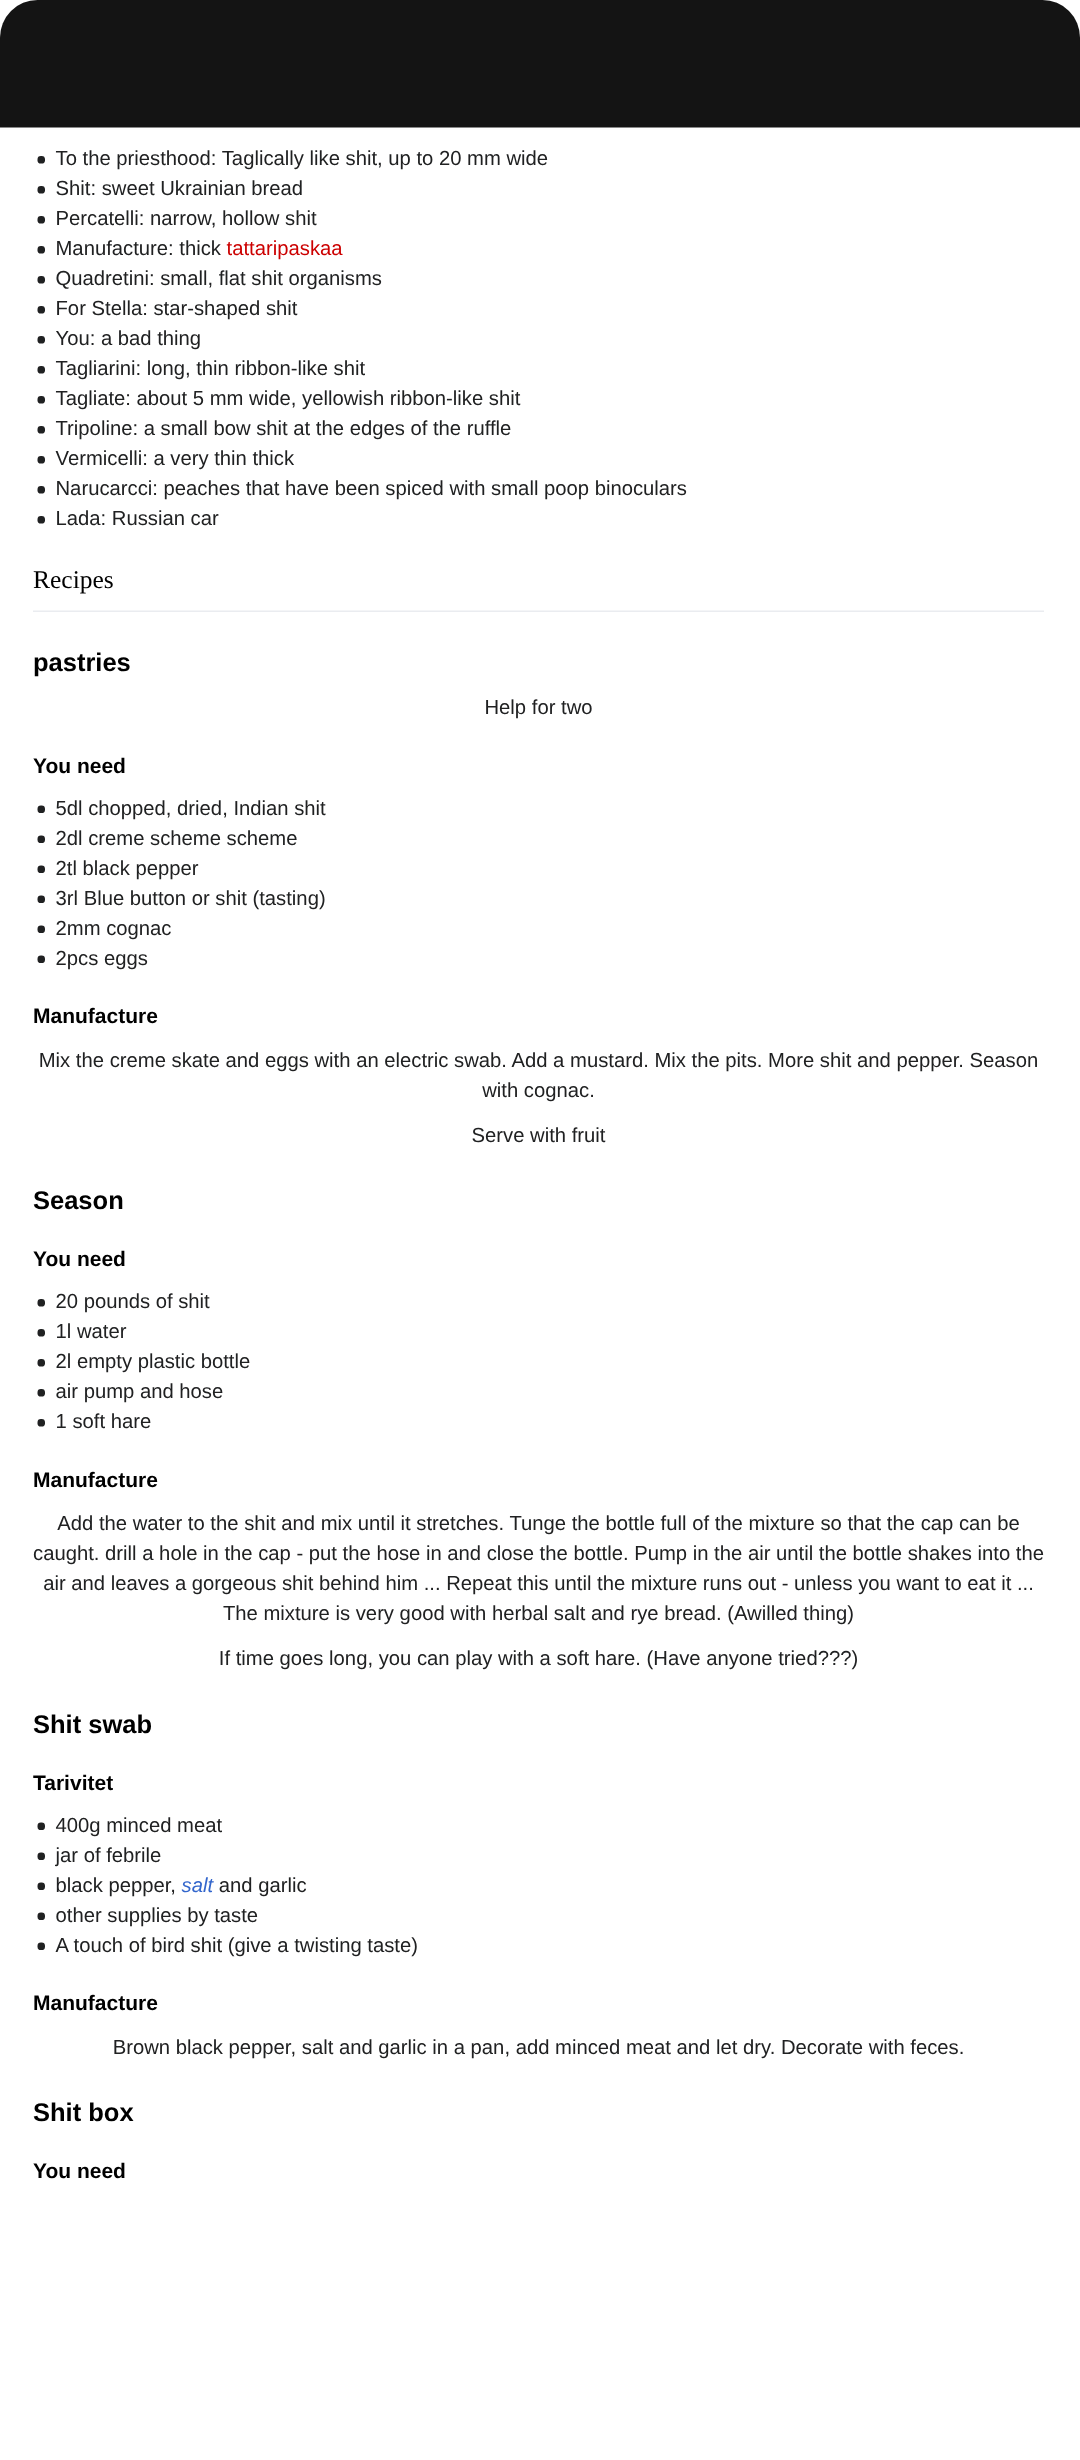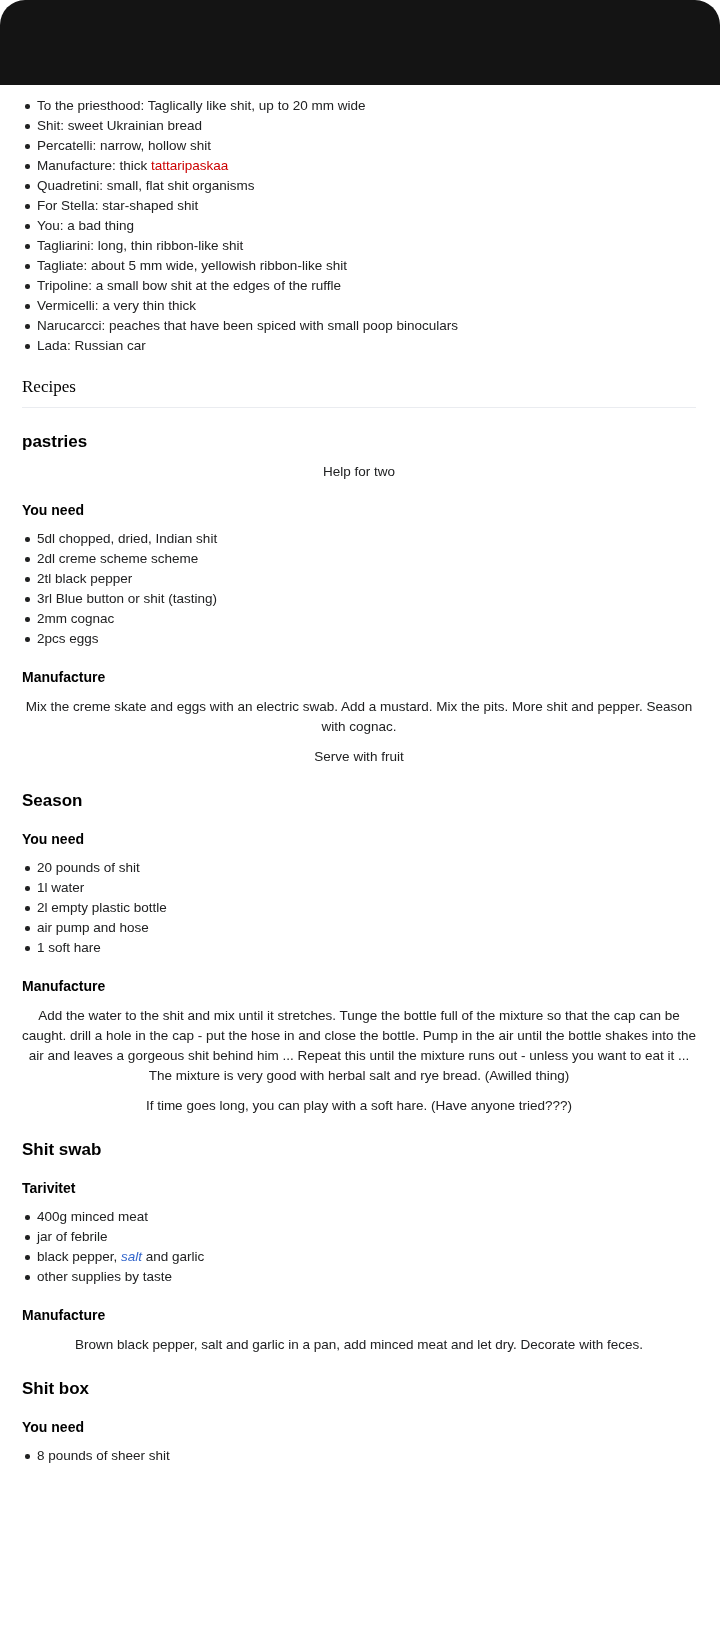--- a/index.html
+++ b/index.html
@@ -153,20 +153,21 @@
       <h4 class="minor">Manufacture</h4>
       <p class="para">Add the water to the shit and mix until it stretches. Tunge the bottle full of the mixture so that the cap can be caught. drill a hole in the cap - put the hose in and close the bottle. Pump in the air until the bottle shakes into the air and leaves a gorgeous shit behind him ... Repeat this until the mixture runs out - unless you want to eat it ... The mixture is very good with herbal salt and rye bread. (Awilled thing)</p>
       <p class="para">If time goes long, you can play with a soft hare. (Have anyone tried???)</p>
       <h3 class="sub">Shit swab</h3>
       <h4 class="minor">Tarivitet</h4>
       <ul class="wiki-list">
         <li><span>400g minced meat</span></li>
         <li><span>jar of febrile</span></li>
         <li><span>black pepper, </span><a class="bluelink" href="#">salt</a><span> and garlic</span></li>
         <li><span>other supplies by taste</span></li>
+        <li><span>A touch of bird shit (give a twisting taste)</span></li>
       </ul>
       <h4 class="minor">Manufacture</h4>
       <p class="para">Brown black pepper, salt and garlic in a pan, add minced meat and let dry. Decorate with feces.</p>
       <h3 class="sub">Shit box</h3>
       <h4 class="minor">You need</h4>
       <ul class="wiki-list">
         <li><span>8 pounds of sheer shit</span></li>
         <li><span>home cheese</span></li>
         <li><span>2 eggs</span></li>
         <li><span>2dl milk</span></li>

